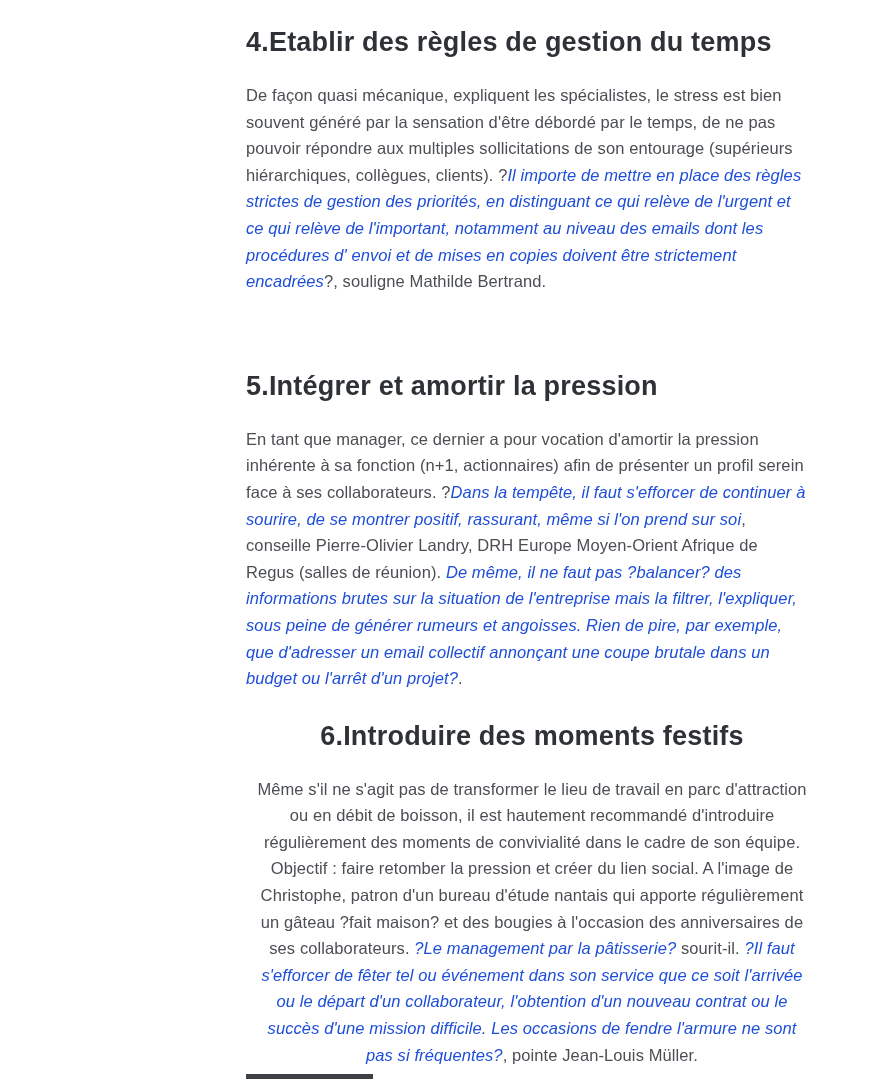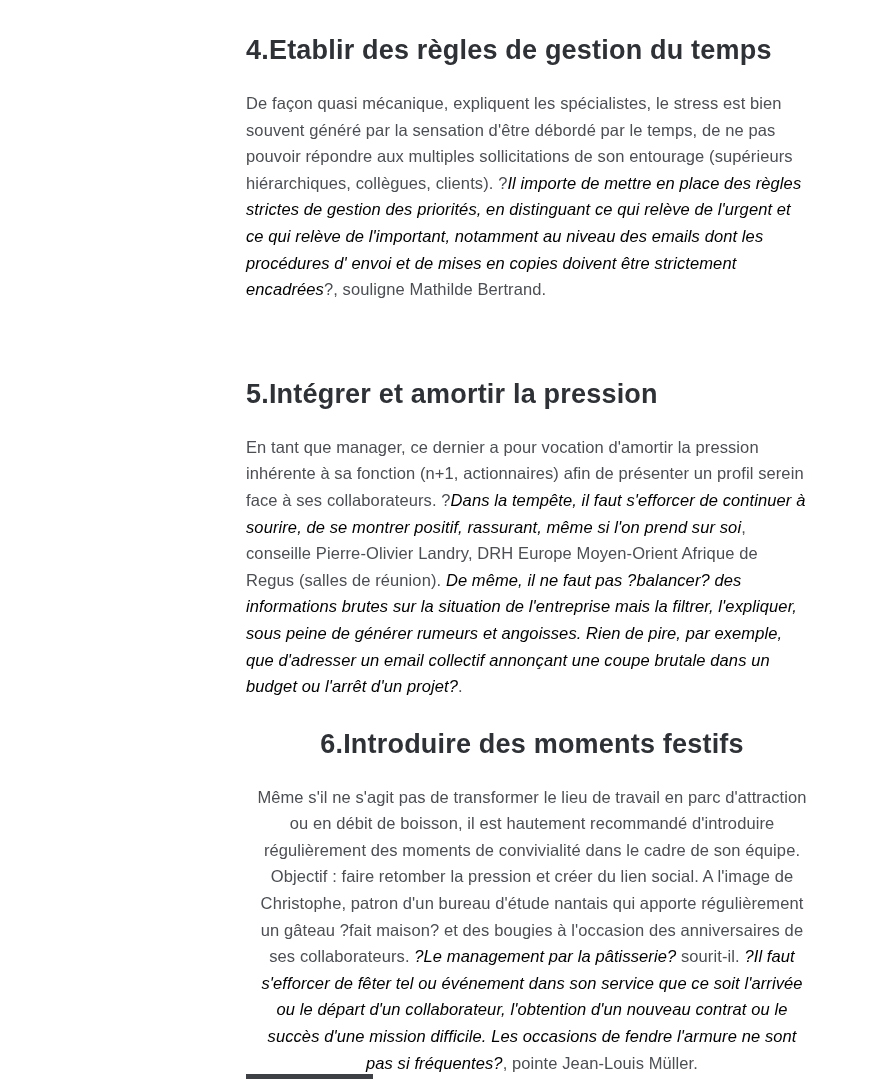--- a/index.html
+++ b/index.html
@@ -11,21 +11,21 @@
   .page {
     position: relative;
     width: 892px;
     height: 1080px;
     background: #ffffff;
     overflow: hidden;
   }
   .content-column {
     position: absolute;
     left: 246px;
-    top: 8px;
+    top: 0;
     width: 563px;
   }
   .article-section { margin: 0; }
   .section-4 { padding-top: 27px; }
   .section-5 { margin-top: 76px; }
   .section-6 { margin-top: 29px; padding-left: 9px; text-align: center; }
   .section-heading {
     font-size: 27px;
     line-height: 31px;
     font-weight: 600;
@@ -34,21 +34,21 @@
     margin: 0 0 24px 0;
   }
   .section-paragraph {
     font-size: 16.5px;
     line-height: 26.6px;
     color: #4b4e53;
     margin: 0;
     letter-spacing: 0.1px;
   }
   .section-paragraph em {
-    color: #000000;
+    color: #1d4ed8;
   }
   .clipped-next-content {
     position: absolute;
     left: 246px;
     top: 1074px;
     width: 127px;
     height: 5px;
     background: #3d4045;
   }
 </style>

